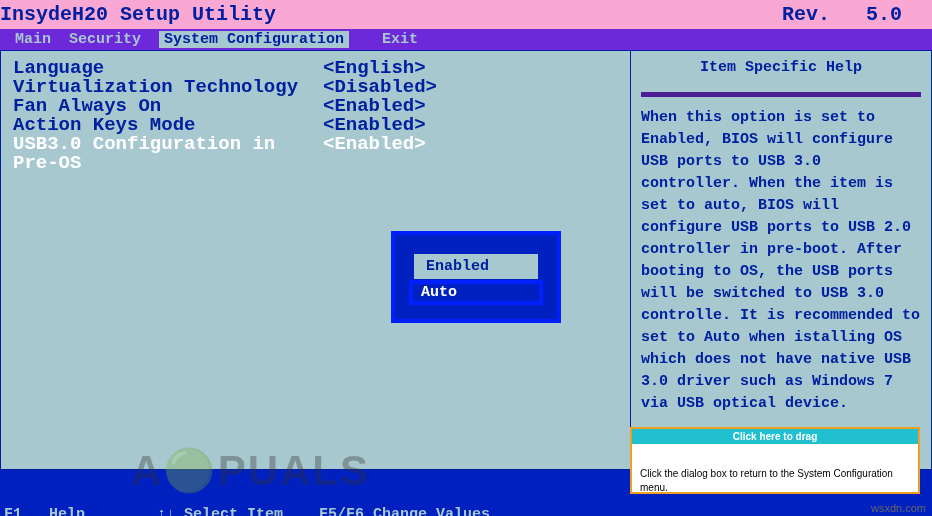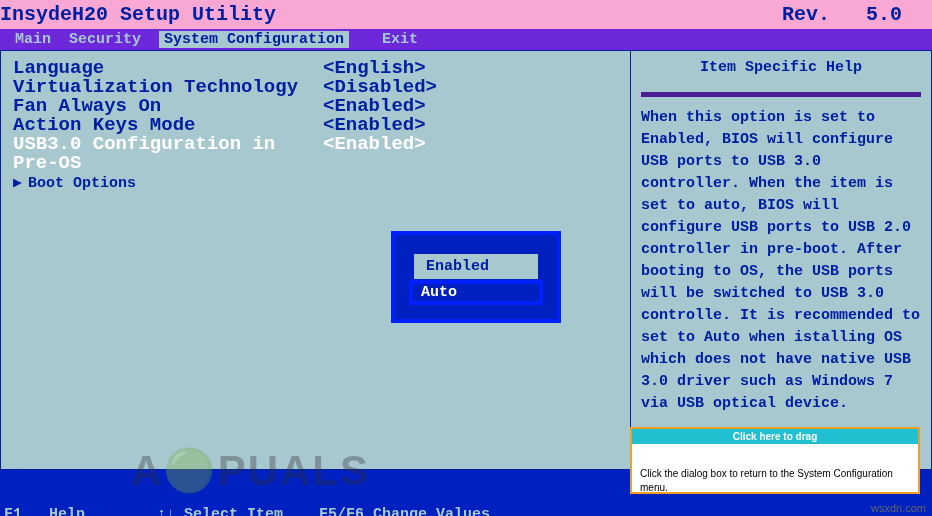--- a/index.html
+++ b/index.html
@@ -176,23 +176,20 @@
       <span class="setting-value">&lt;Enabled&gt;</span>
     </div>
     <div class="setting-row">
       <span class="setting-label">Action Keys Mode</span>
       <span class="setting-value">&lt;Enabled&gt;</span>
     </div>
     <div class="setting-row selected">
       <span class="setting-label">USB3.0 Configuration in Pre-OS</span>
       <span class="setting-value">&lt;Enabled&gt;</span>
     </div>
-    <div class="submenu-row">
-      <span class="arrow">▶</span><span>Boot Options</span>
-    </div>
 
     <div class="popup">
       <div class="popup-inner">
         <div class="popup-option selected">Enabled</div>
       </div>
       <div class="popup-option-wrap highlight">
         <div class="popup-option">Auto</div>
       </div>
     </div>
 

